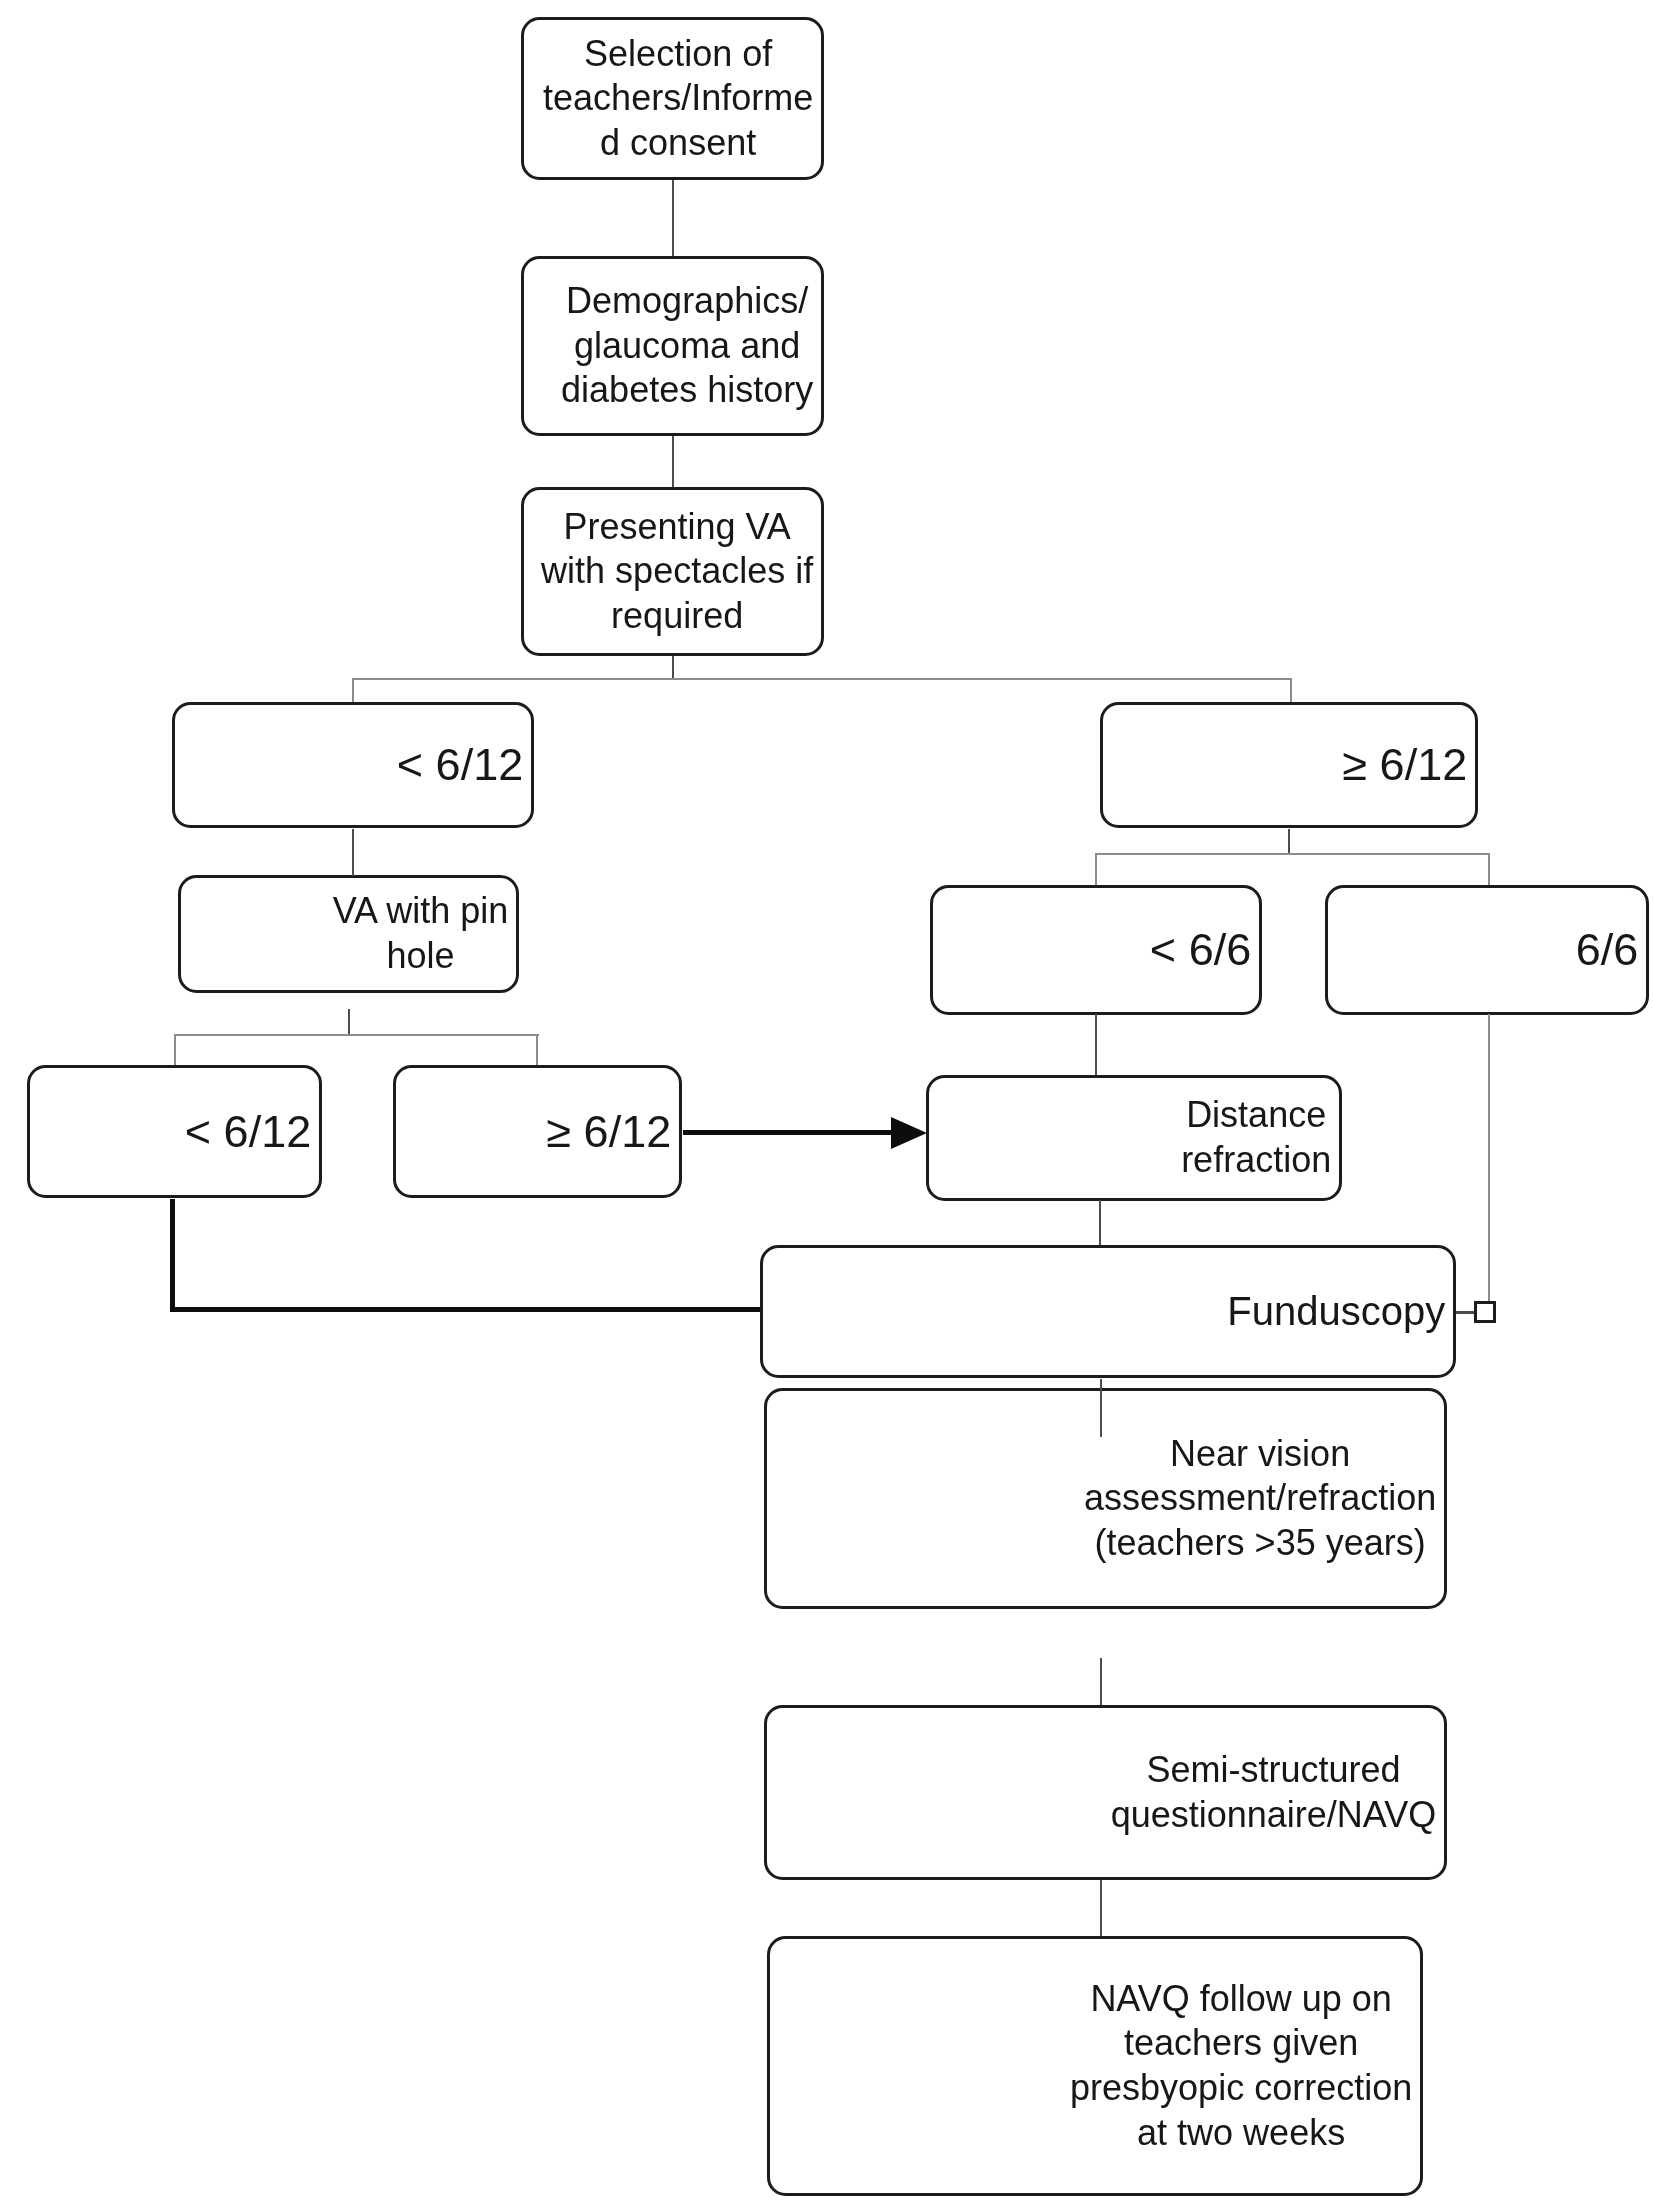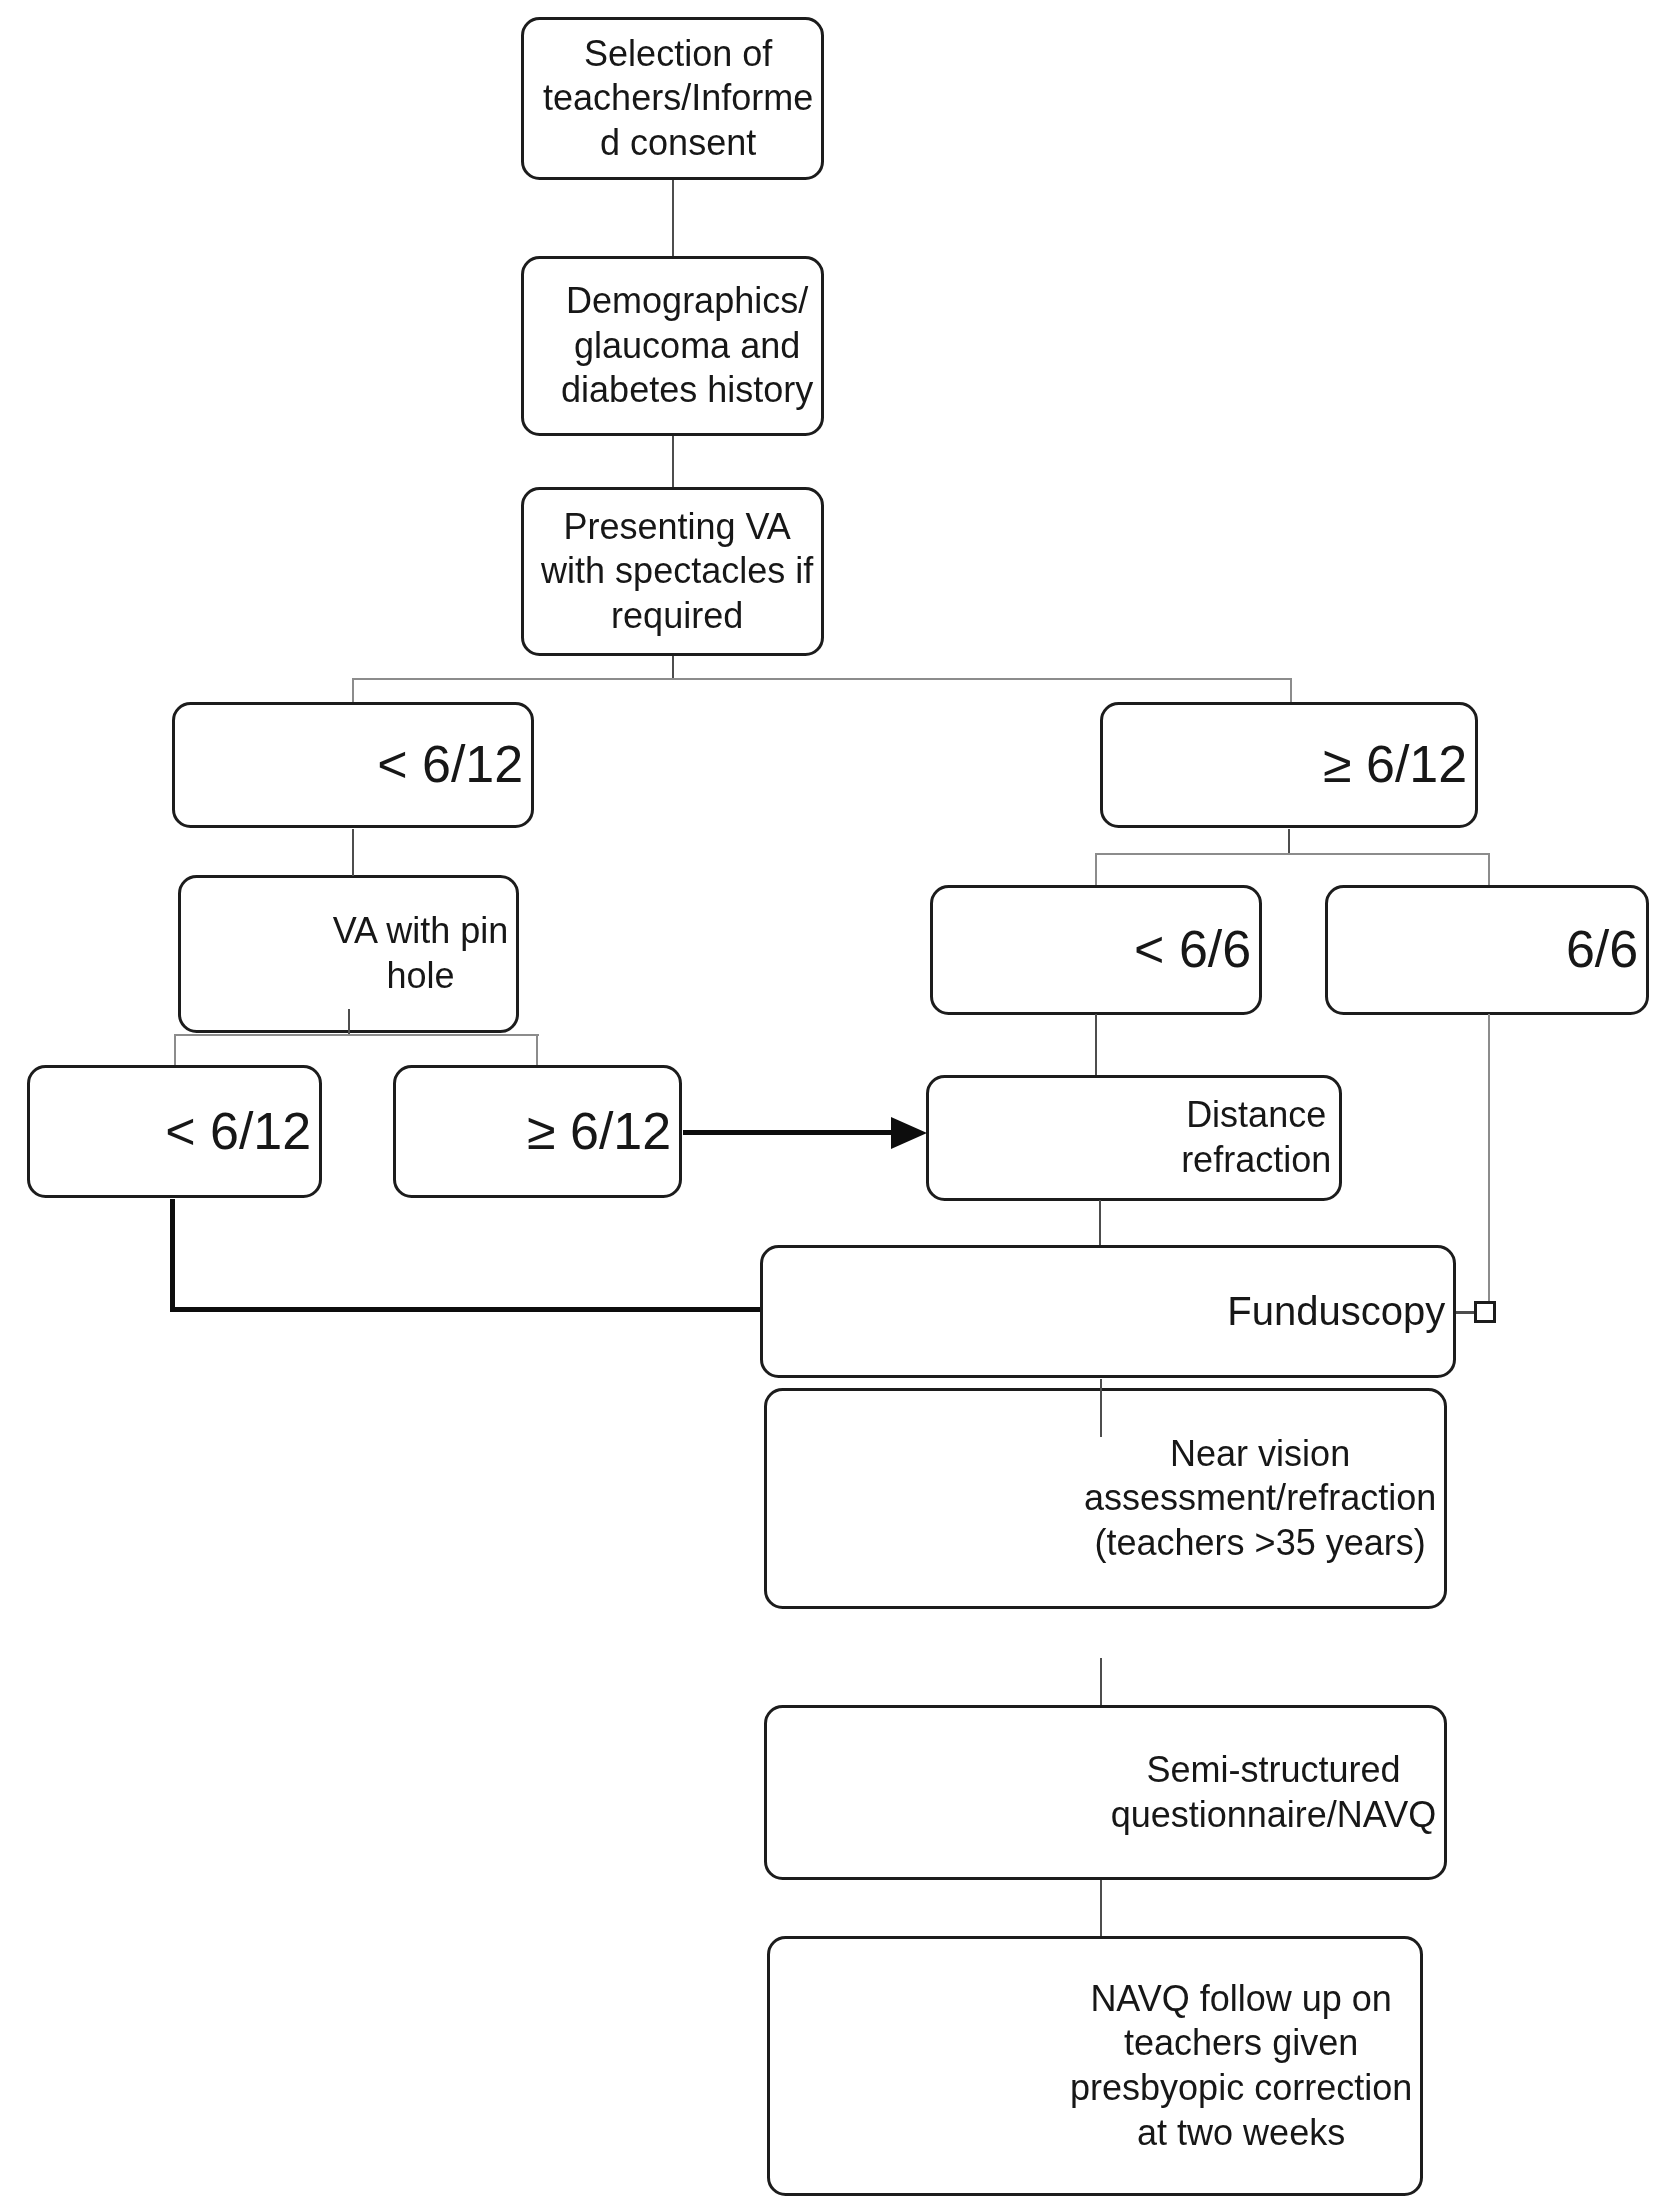--- a/index.html
+++ b/index.html
@@ -29,21 +29,21 @@
     align-items:center;
     justify-content:flex-end;
     text-align:center;
     padding:4.7px 7.8px;
   }
   .node span{
     white-space:pre-line;
     line-height:1.24;
     font-size:36px;
   }
-  .node.value span{font-size:52px;line-height:1.1;}
+  .node.value span{font-size:45px;line-height:1.1;}
   .node.big span{font-size:40px;}
   .line{position:absolute;background:var(--connector-dark);}
   .split{background:var(--connector);}
   .thick{background:var(--emphasis);}
   .arrow-line{position:absolute;background:var(--emphasis);}
   .arrow-head{
     position:absolute;
     width:0;height:0;
     border-style:solid;
     border-width:16.3px 0 16.3px 36px;
@@ -78,21 +78,21 @@
 required</span>
   </div>
 
   <div class="node value" style="left:172px;top:702px;width:362px;height:126px;">
     <span>&lt; 6/12</span>
   </div>
   <div class="node value" style="left:1100px;top:702px;width:378px;height:126px;">
     <span>≥ 6/12</span>
   </div>
 
-  <div class="node" style="left:178px;top:875px;width:341px;height:158px;">
+  <div class="node" style="left:178px;top:875px;width:341px;height:118px;">
     <span>VA with pin
 hole</span>
   </div>
   <div class="node value" style="left:27px;top:1065px;width:295px;height:133px;">
     <span>&lt; 6/12</span>
   </div>
   <div class="node value" style="left:393px;top:1065px;width:289px;height:133px;">
     <span>≥ 6/12</span>
   </div>
 

